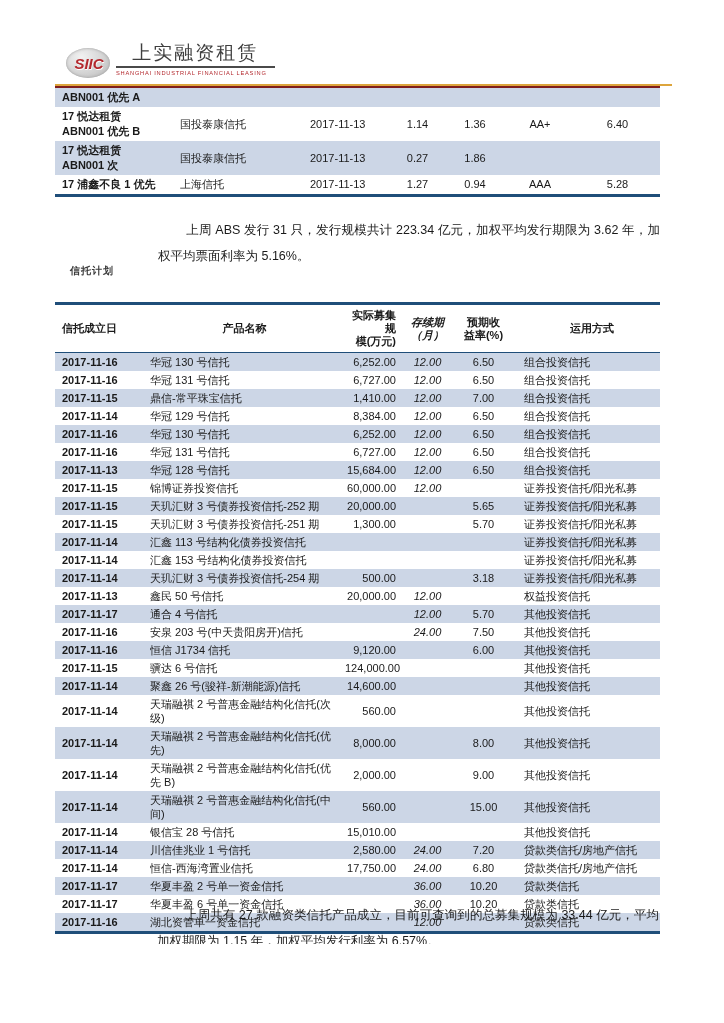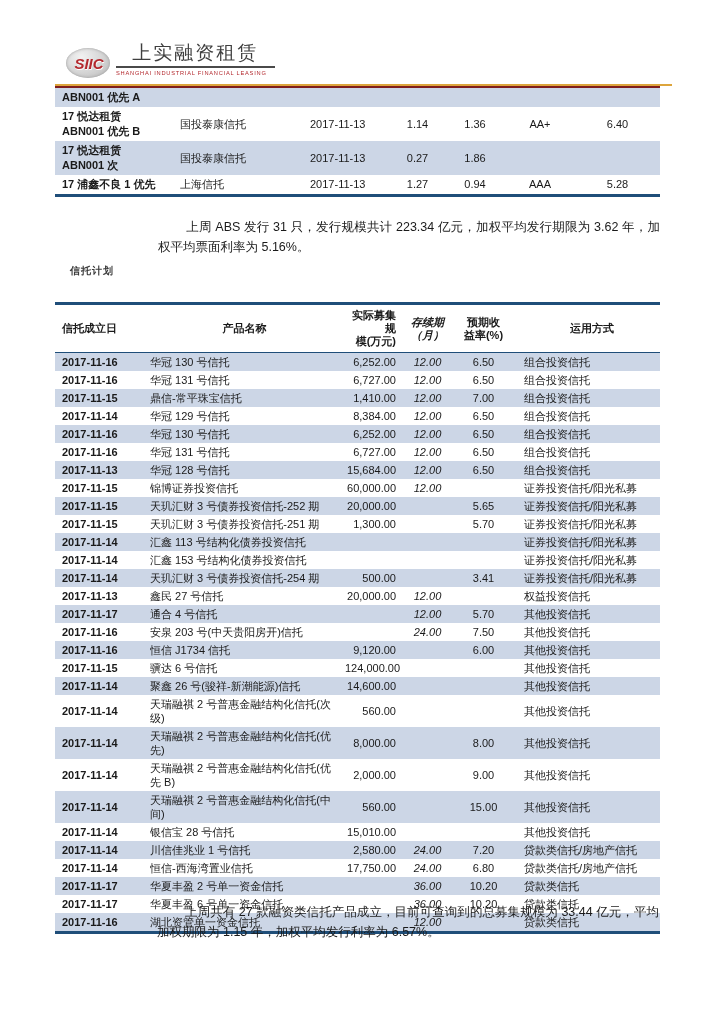--- a/index.html
+++ b/index.html
@@ -33,21 +33,21 @@
   .abs-table td { font-size:11px; line-height:15px; padding:2px 0; vertical-align:middle; }
   .abs-table .c-name { width:125px; font-weight:700; white-space:pre-line; padding-left:7px; }
   .abs-table .c-trustee { width:130px; }
   .abs-table .c-date { width:80px; }
   .abs-table .c-v1 { width:55px; text-align:center; }
   .abs-table .c-v2 { width:60px; text-align:center; }
   .abs-table .c-rating { width:70px; text-align:center; }
   .abs-table .c-rate { width:85px; text-align:center; }
 
   
-  .summary { position:absolute; width:502px; font-size:12.5px; line-height:20px;
+  .summary { position:absolute; width:502px; font-size:12.5px; line-height:26px;
              text-align:justify; color:#1a1a1a; }
   .summary-abs { left:158px; top:217px; }
   .summary-trust { left:157px; top:902px; }
   .summary .indent { display:inline-block; width:28px; }
 
   
   .section-title { position:absolute; left:70px; top:264px; font-size:10px;
                    font-weight:700; color:#3b3b3b; letter-spacing:1px; }
 
   
@@ -244,26 +244,26 @@
             <td class="c-scale"></td>
             <td class="c-term"></td>
             <td class="c-yield"></td>
             <td class="c-usage">证券投资信托/阳光私募</td>
           </tr>
           <tr class="shaded">
             <td class="c-date">2017-11-14</td>
             <td class="c-name">天玑汇财 3 号债券投资信托-254 期</td>
             <td class="c-scale">500.00</td>
             <td class="c-term"></td>
-            <td class="c-yield">3.41</td>
-            <td class="c-usage">证券投资信托/阳光私募</td>
-          </tr>
-          <tr>
-            <td class="c-date">2017-11-13</td>
-            <td class="c-name">鑫民 27 号信托</td>
+            <td class="c-yield">3.18</td>
+            <td class="c-usage">证券投资信托/阳光私募</td>
+          </tr>
+          <tr>
+            <td class="c-date">2017-11-13</td>
+            <td class="c-name">鑫民 50 号信托</td>
             <td class="c-scale">20,000.00</td>
             <td class="c-term">12.00</td>
             <td class="c-yield"></td>
             <td class="c-usage">权益投资信托</td>
           </tr>
           <tr class="shaded">
             <td class="c-date">2017-11-17</td>
             <td class="c-name">通合 4 号信托</td>
             <td class="c-scale"></td>
             <td class="c-term">12.00</td>

